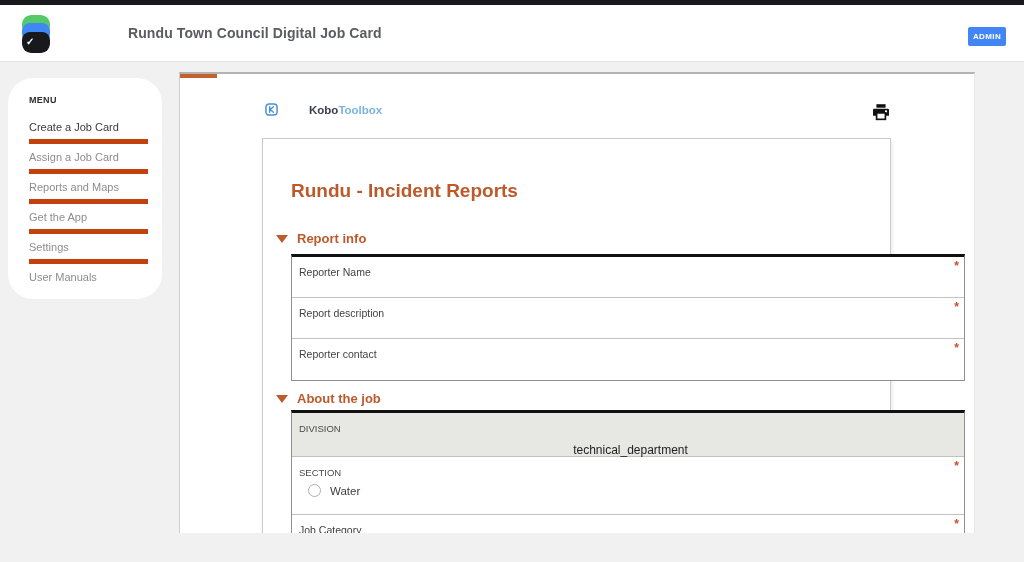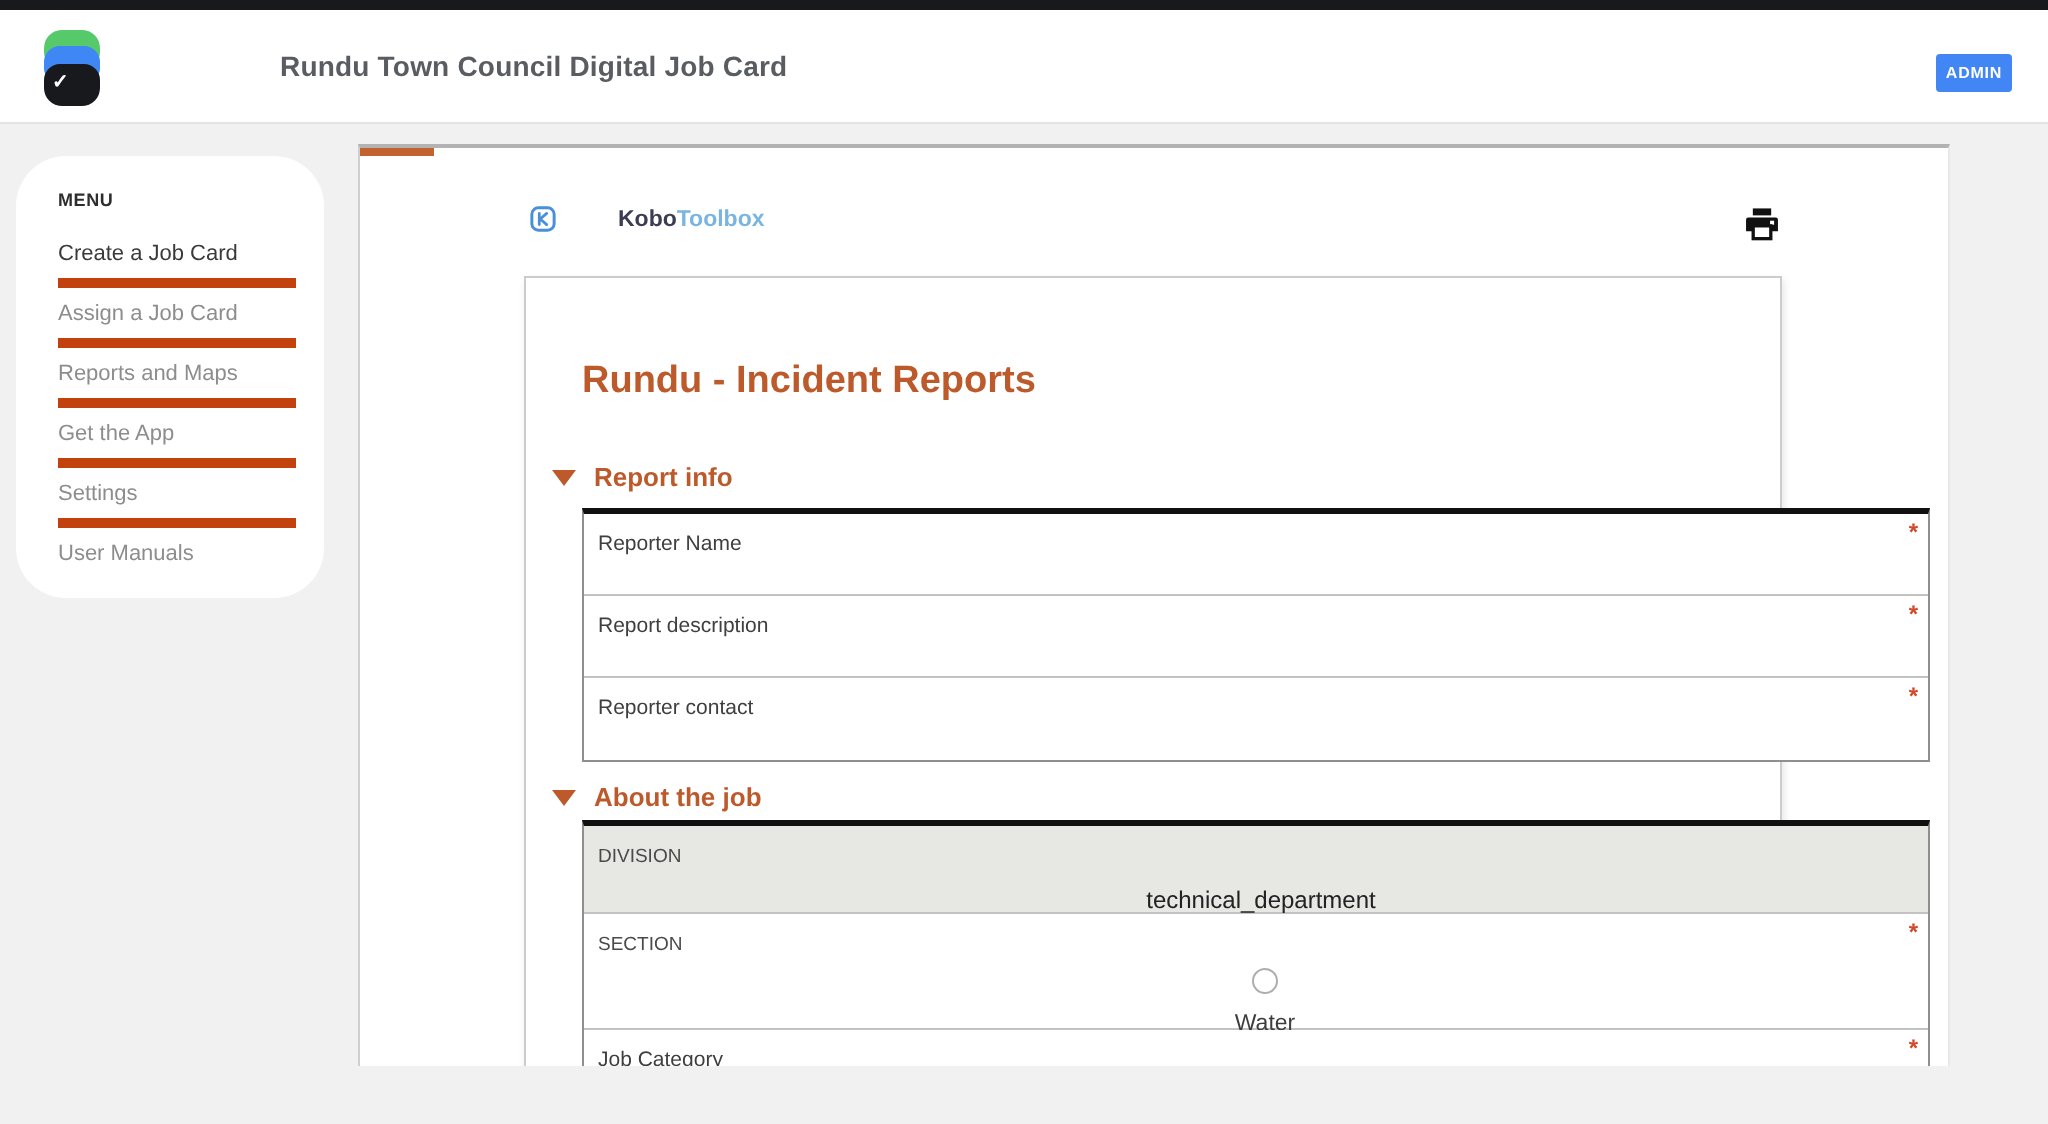--- a/index.html
+++ b/index.html
@@ -16,21 +16,21 @@
   .app-header {
     position:absolute; left:0; top:5px; width:1024px; height:57px;
     background:#ffffff; border-bottom:1px solid #e3e3e3;
   }
   .app-logo { position:absolute; left:22px; top:10px; width:28px; height:38px; border-radius:9px; overflow:hidden; }
   .app-logo .layer { position:absolute; left:0; width:28px; border-radius:8px; }
   .app-logo .green { top:0;  height:19px; background:#56c96a; }
   .app-logo .blue  { top:8px; height:19px; background:#3f87f5; }
   .app-logo .black { top:17px; height:21px; background:#17191d; color:#fff; font-size:10px; font-weight:bold; line-height:20px; padding-left:4px; }
   .app-title {
-    position:absolute; left:140px; top:0; height:57px; line-height:57px;
+    position:absolute; left:128px; top:0; height:57px; line-height:57px;
     font-size:14px; font-weight:bold; color:#595c60; letter-spacing:.1px;
   }
   .admin-btn {
     position:absolute; left:968px; top:22px; width:38px; height:19px;
     background:#4286f5; color:#fff; border:none; border-radius:2px;
     font-family:"Liberation Sans", sans-serif; font-size:8px; font-weight:bold; letter-spacing:.4px; cursor:pointer;
   }
 
   
   .sidebar {
@@ -87,21 +87,21 @@
   .group-1 .field-row { height:41px; }
   .field-label { font-size:10.5px; color:#3f3f3f; }
   .req { position:absolute; top:2px; right:5px; color:#d2492a; font-size:12px; font-weight:bold; }
 
   .row-division { height:44px; background:#e7e7e4; cursor:default; }
   .row-section  { height:58px; }
   .row-jobcat   { height:44px; }
   .field-label.caps { font-size:9.5px; color:#4a4a4a; }
   .field-value { margin:7px 0 0 5px; font-size:12px; color:#222;text-align:center; }
 
-  .radio-option { display:flex; align-items:center; gap:9px; margin:4px 0 0 9px;flex-direction:column; }
+  .radio-option { display:flex; align-items:center; gap:9px; margin:4px 0 0 9px; }
   .radio-circle { width:13px; height:13px; border:1px solid #aeaeae; border-radius:50%; background:#fff; cursor:pointer; flex:none; }
   .radio-text { font-size:11.5px; color:#3d3d3d; }
 </style>
 </head>
 <body>
 
 <div class="top-bar"></div>
 
 <header class="app-header">
   <div class="app-logo">

